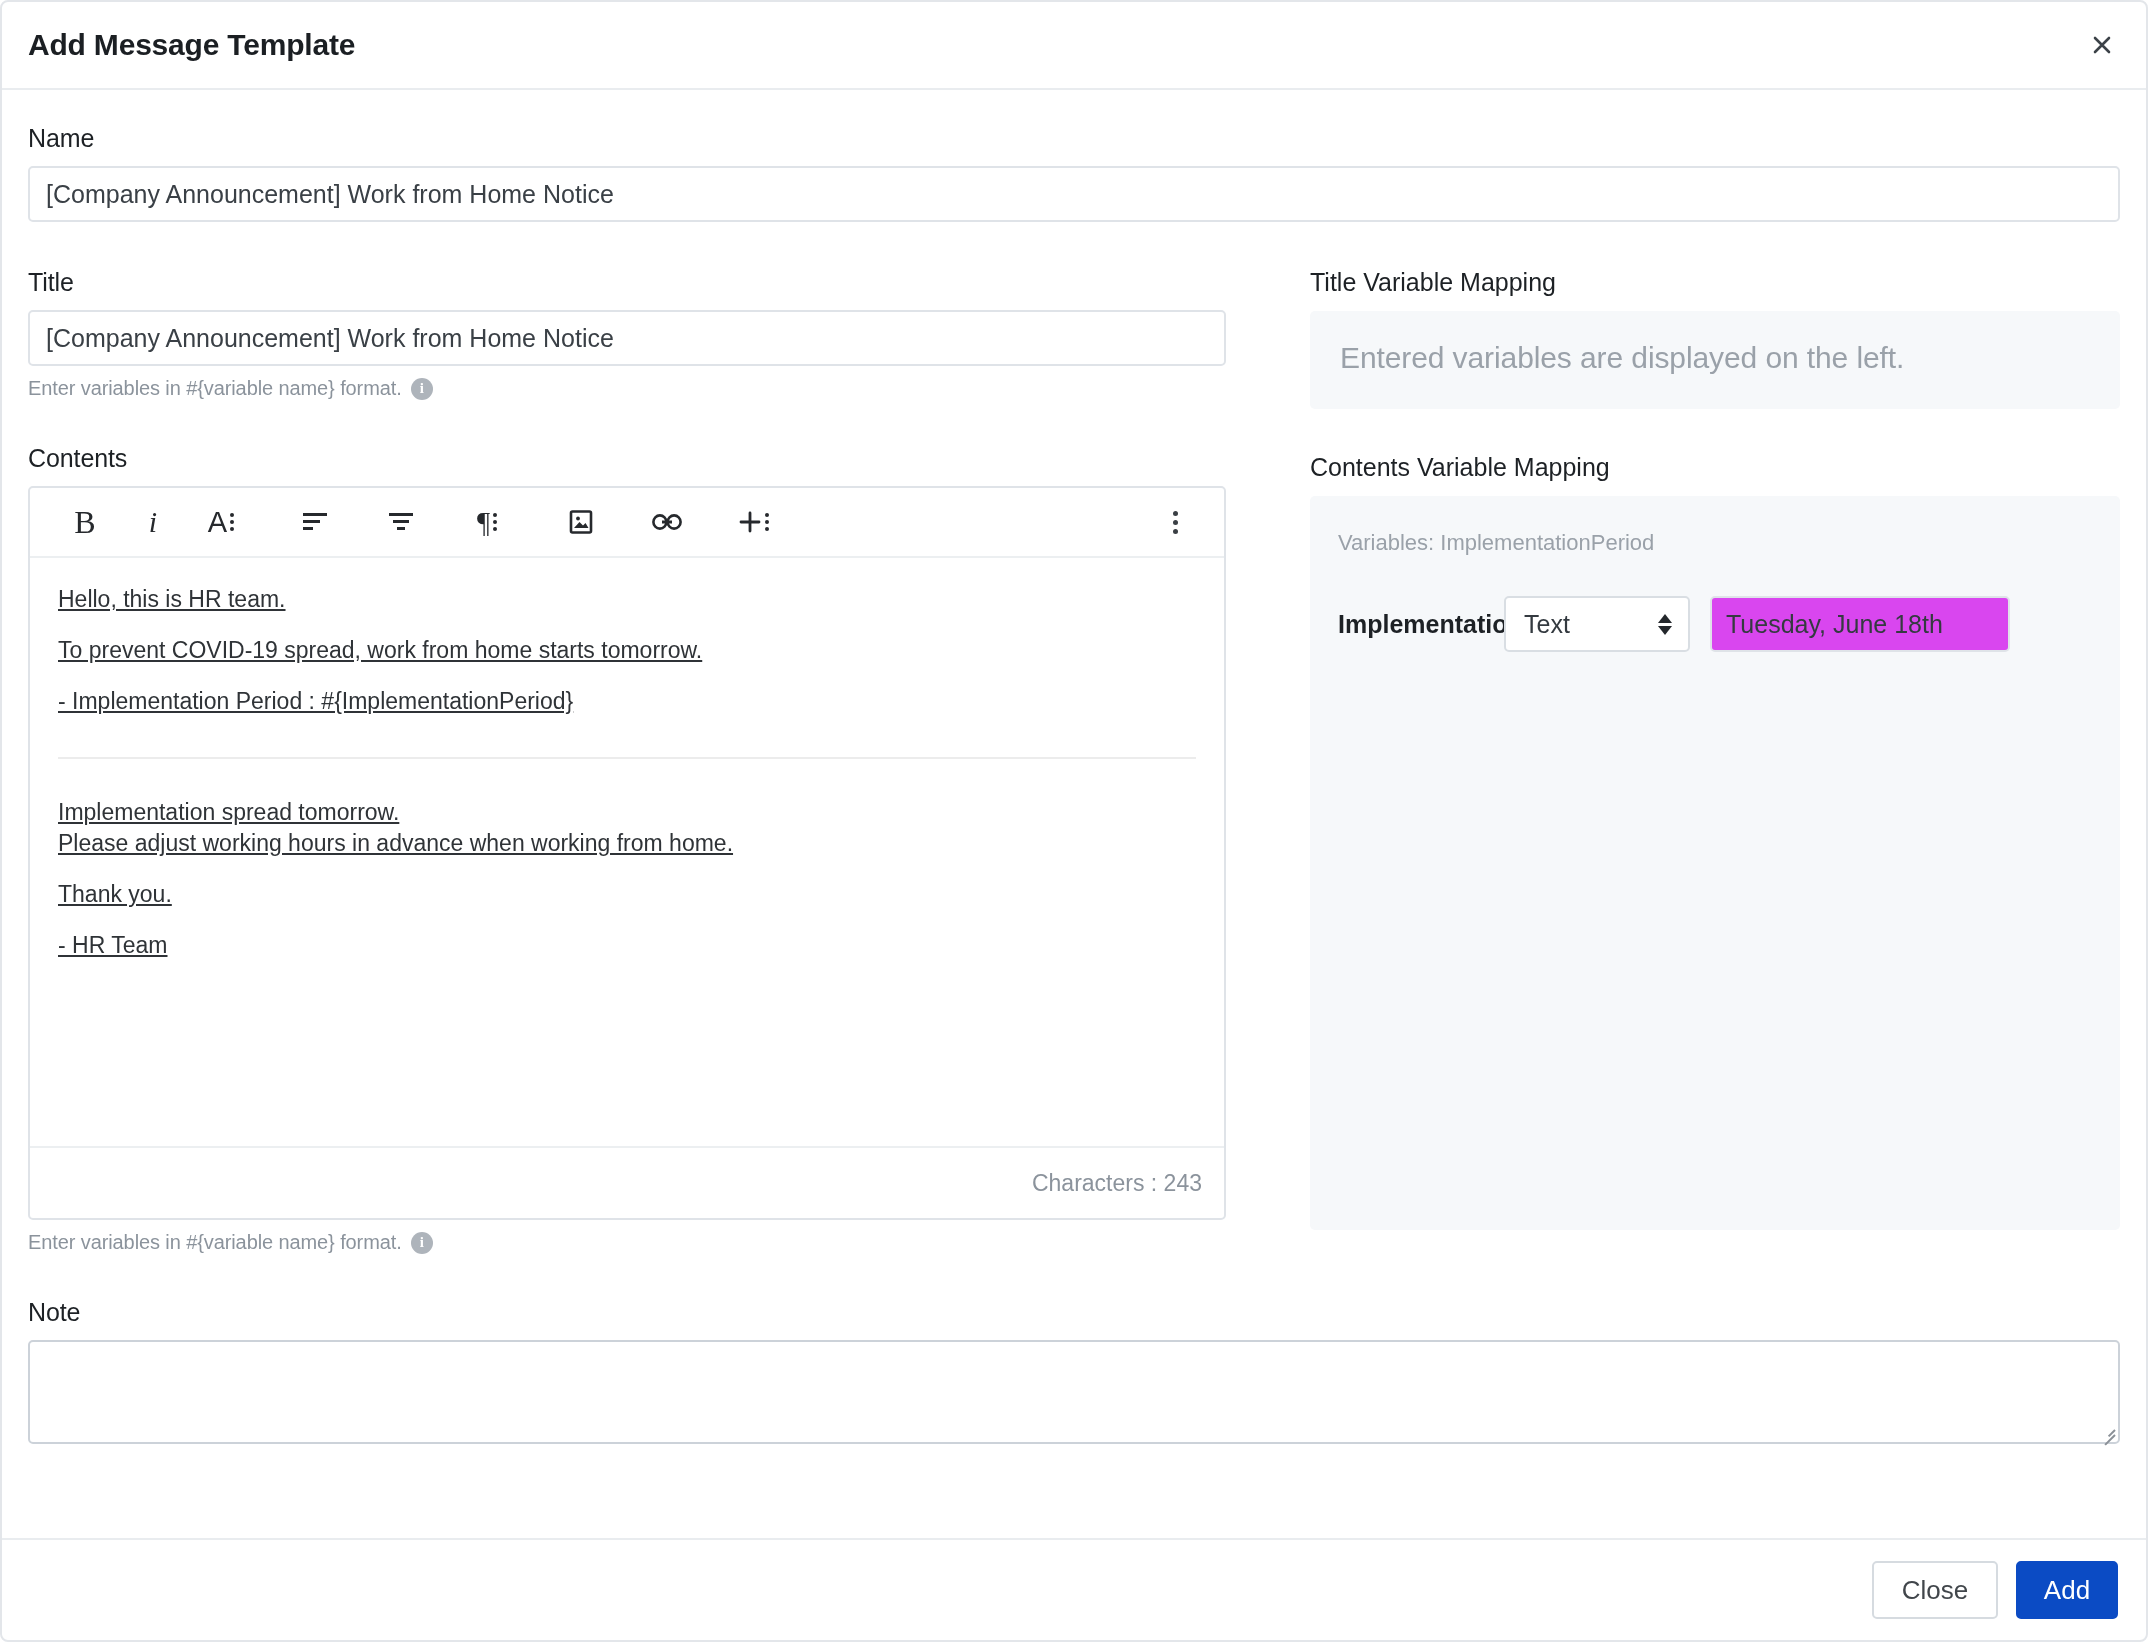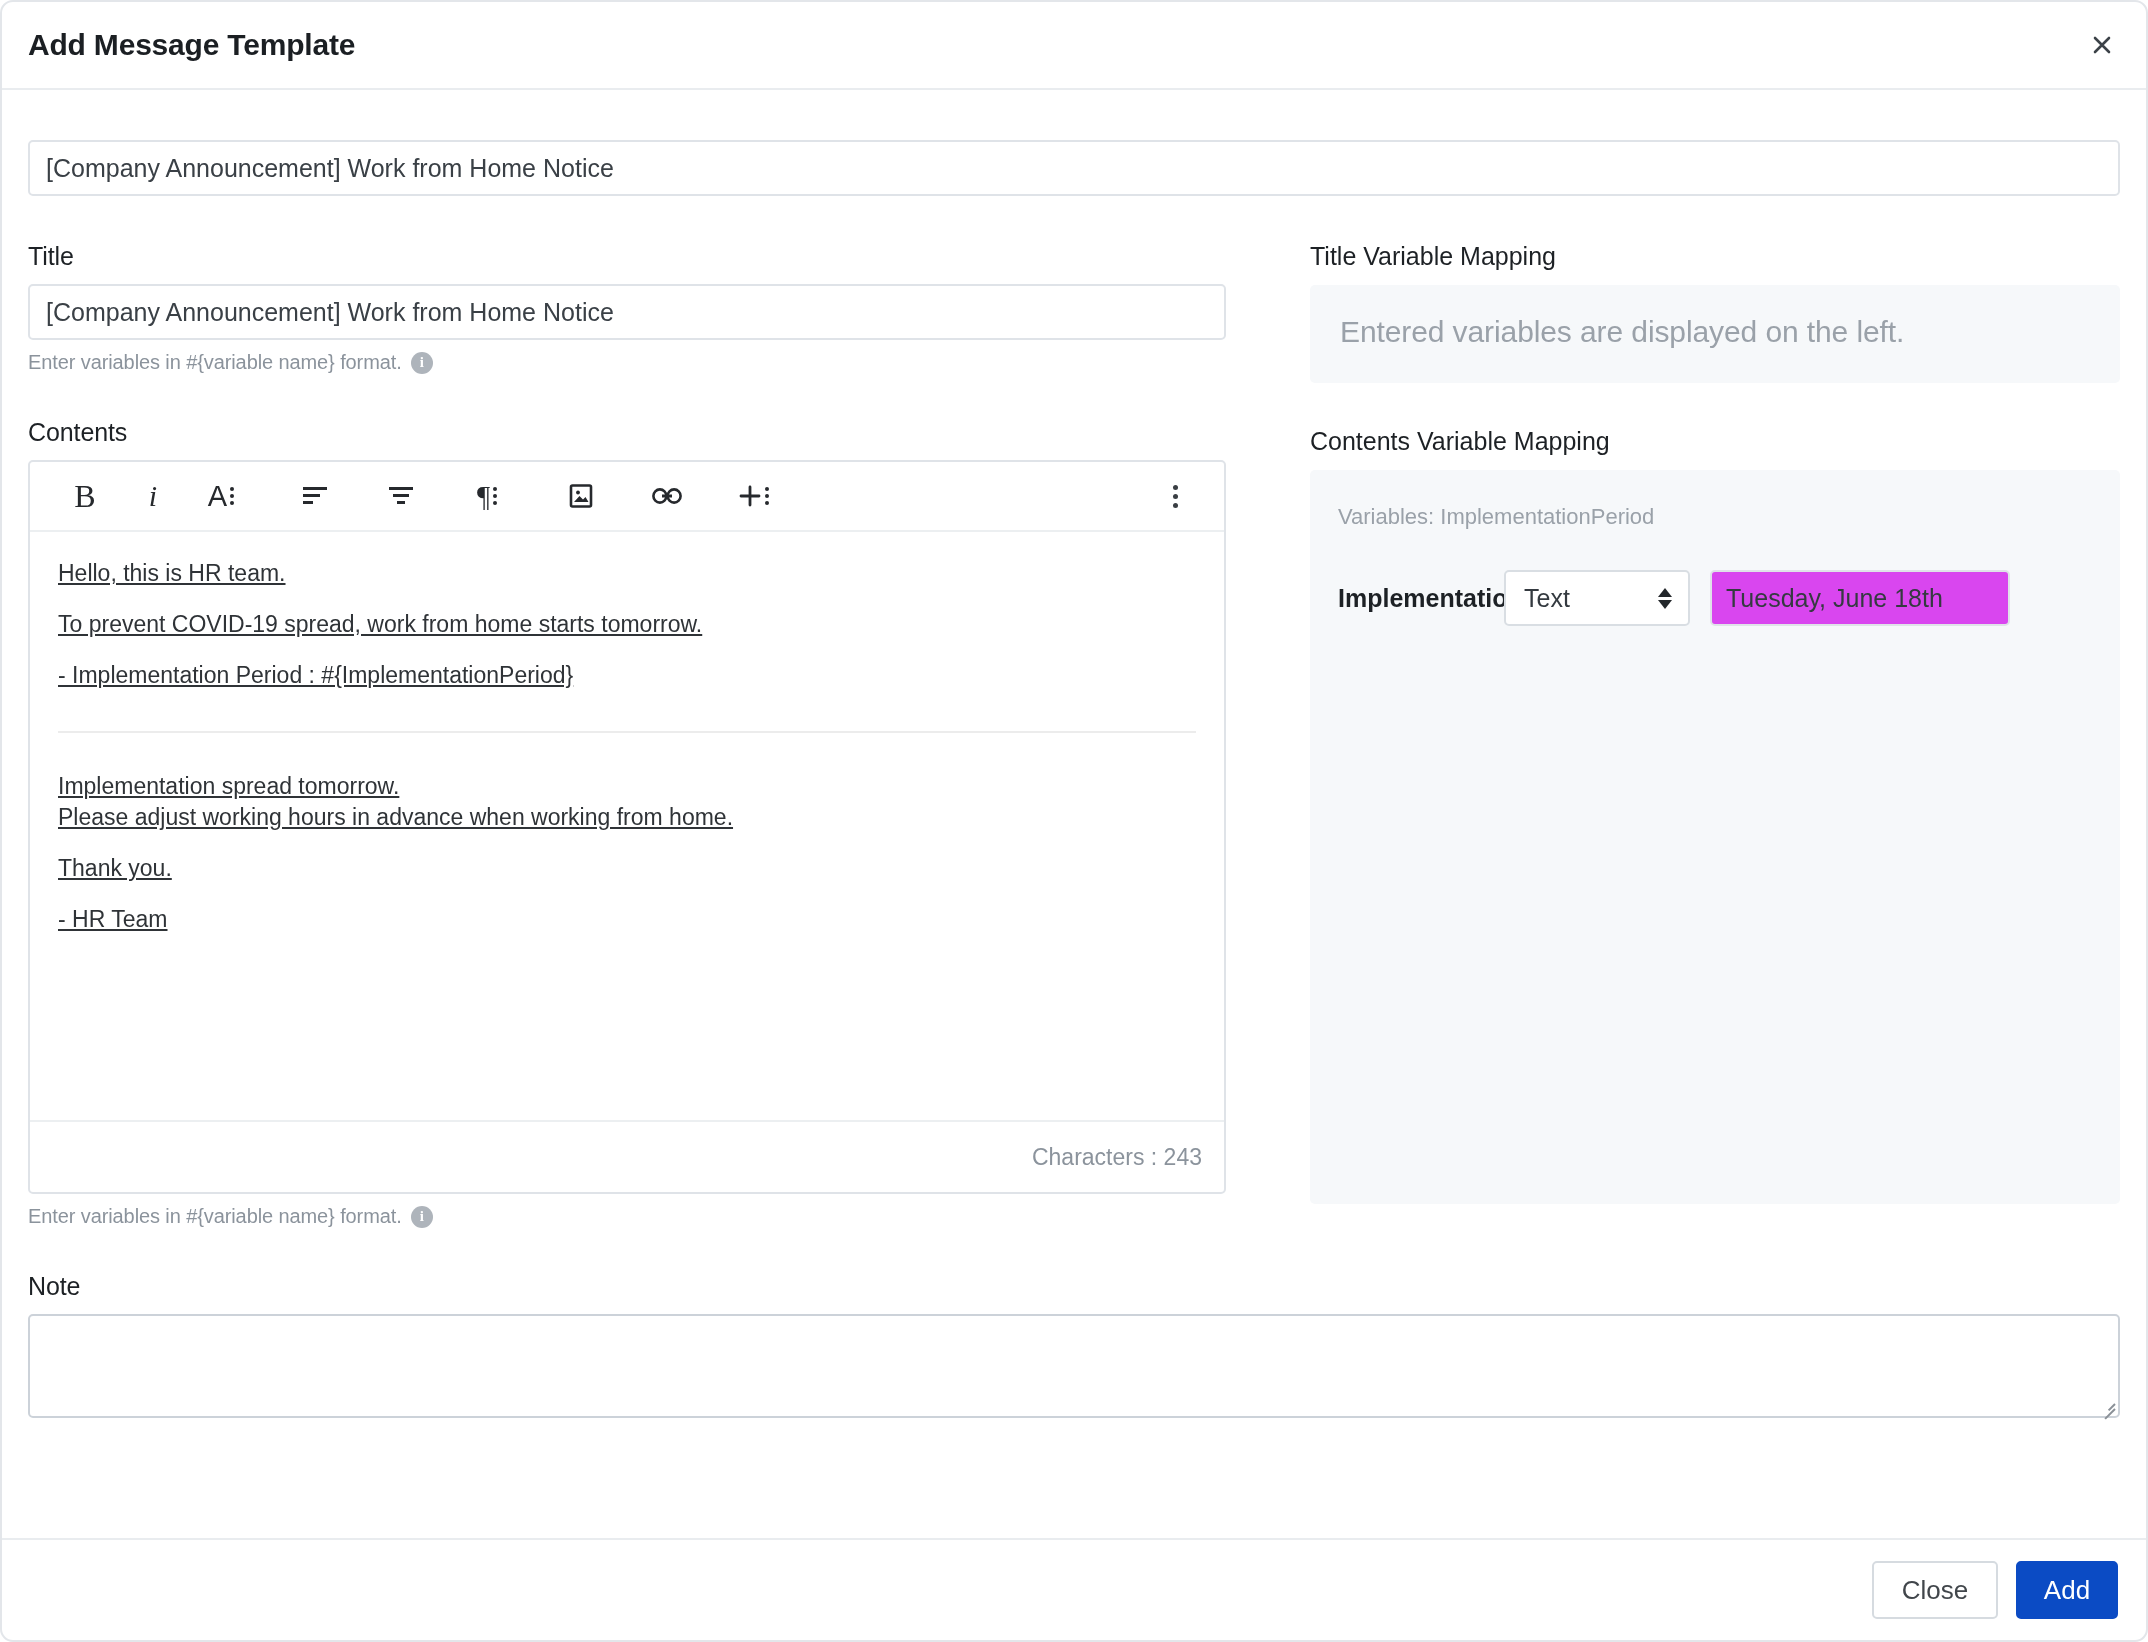--- a/index.html
+++ b/index.html
@@ -12,25 +12,24 @@
     font-family: "Liberation Sans", sans-serif;
     color: #212529;
     overflow: hidden;
   }
 
   .modal {
     width: 2148px;
     height: 1642px;
     background: #fff;
     border: 2px solid #e3e6ea;
-    border-radius: 13px;
+    border-radius: 8px;
     display: flex;
     flex-direction: column;
     position: relative;
-    gap: 16px;
   }
 
   
   .modal-header {
     height: 88px;
     flex: 0 0 88px;
     border-bottom: 2px solid #e9ecef;
     display: flex;
     align-items: center;
     padding: 0 28px 0 26px;
@@ -356,20 +355,21 @@
     <button class="close-btn" aria-label="close">
       <svg width="24" height="24" viewBox="0 0 24 24" fill="none" aria-hidden="true">
         <path d="M5 5 L19 19 M19 5 L5 19" stroke="#3c4248" stroke-width="2.6" stroke-linecap="round"></path>
       </svg>
     </button>
   </div>
 
   <div class="modal-body">
 
     <div class="block">
+      <label class="field-label">Name</label>
       <div class="text-input">[Company Announcement] Work from Home Notice</div>
     </div>
 
     <div class="cols">
 
       <div class="col-left">
 
         <div class="block">
           <label class="field-label">Title</label>
           <div class="text-input" style="width:1198px;">[Company Announcement] Work from Home Notice</div>

